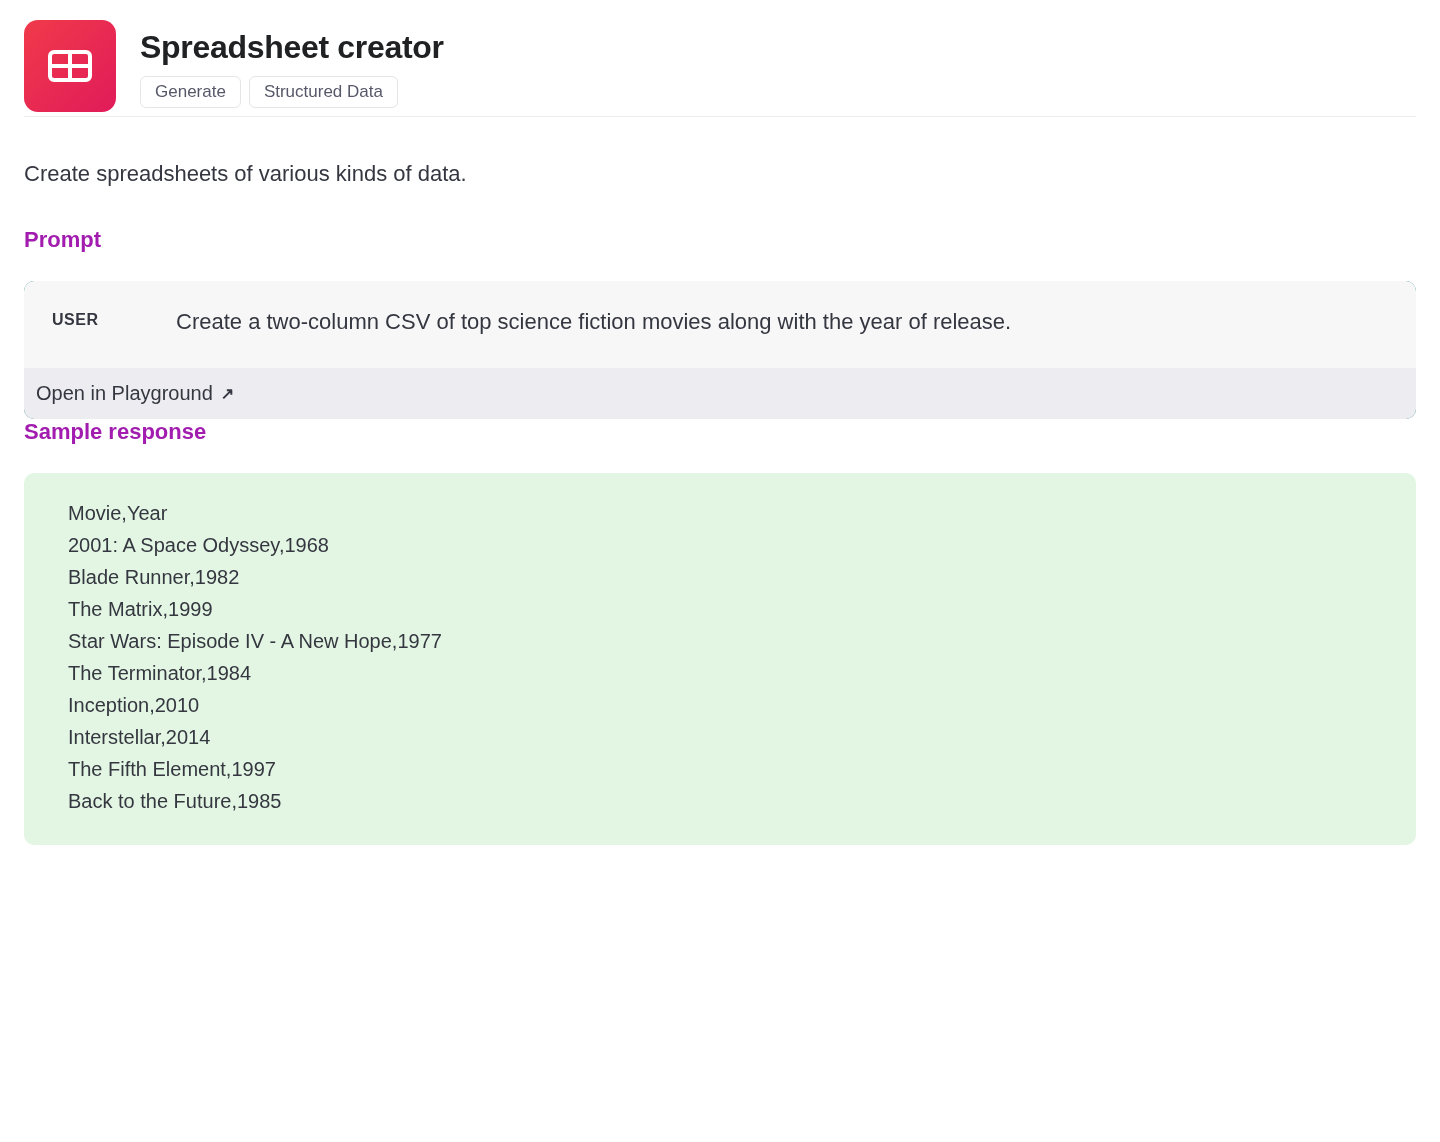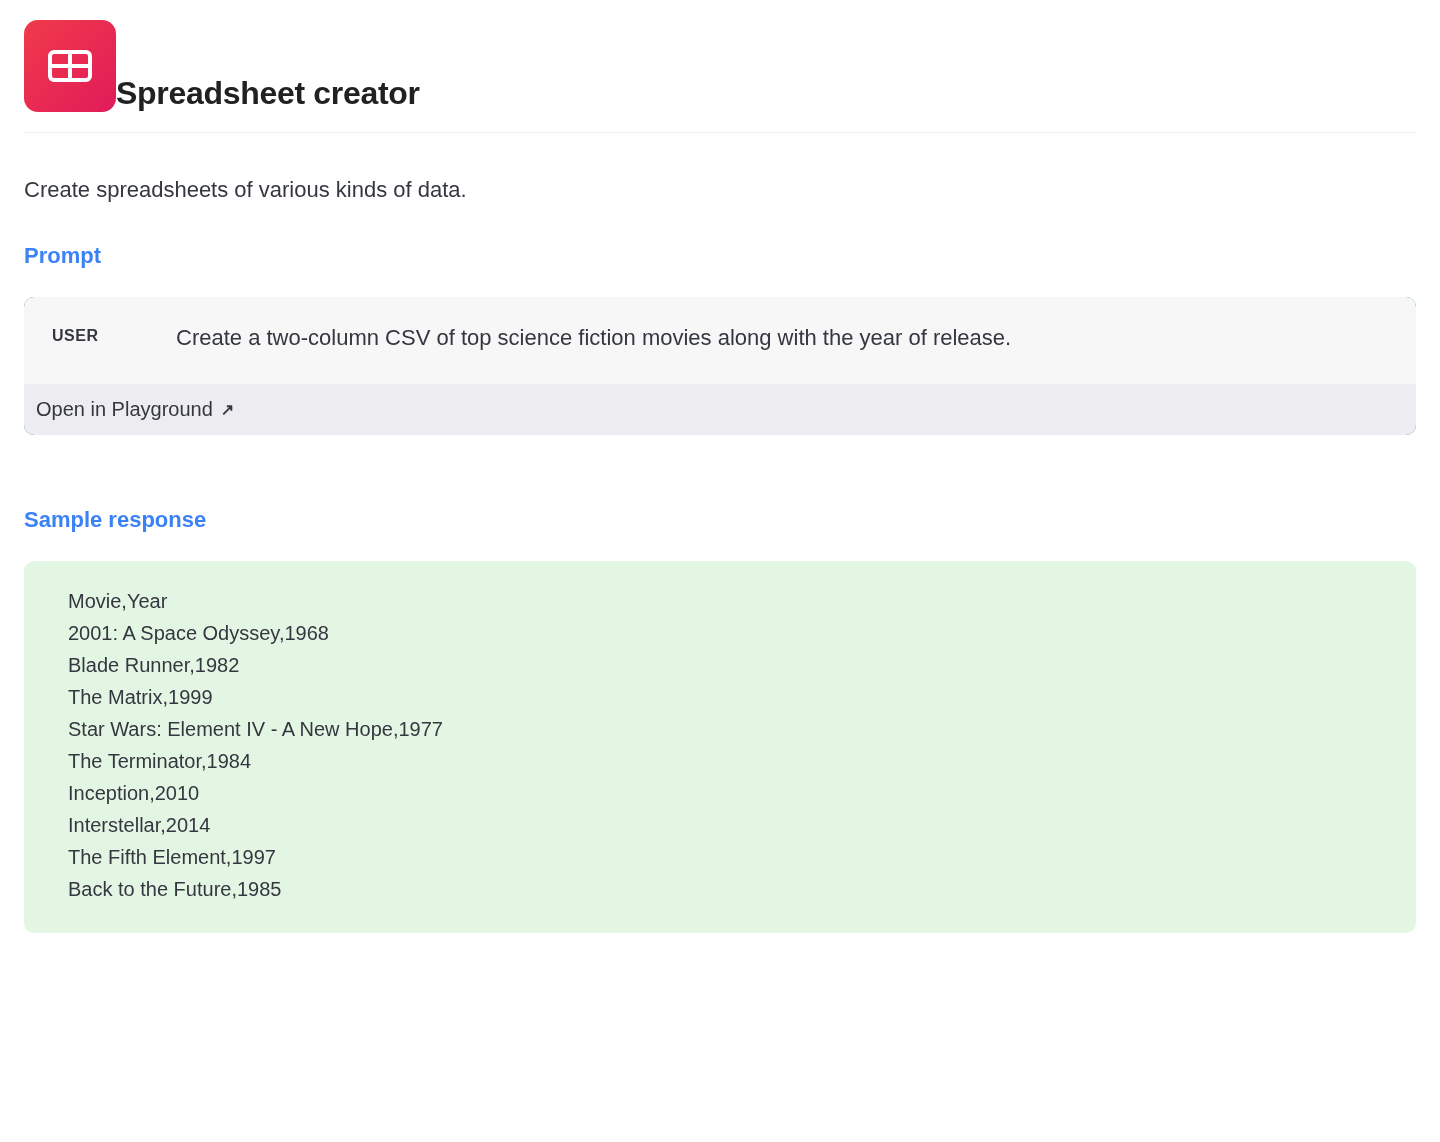--- a/index.html
+++ b/index.html
@@ -9,22 +9,23 @@
   }
   body {
     font-family: -apple-system, BlinkMacSystemFont, "Segoe UI", Helvetica, Arial, sans-serif;
     background: #ffffff;
     color: #202123;
     width: 1440px;
     padding: 20px 24px;
   }
   .header-row {
     display: flex;
-    align-items: flex-end;
-    padding-bottom: 20px;
+    align-items: center;
+    gap: 24px;
+    padding-bottom: 4px;
     border-bottom: 1px solid #ececf1;
     margin-bottom: 44px;
   }
   .icon-tile {
     width: 92px;
     height: 92px;
     border-radius: 14px;
     background: linear-gradient(135deg, #f03a4a 0%, #e11b5a 100%);
     display: flex;
     align-items: center;
@@ -60,27 +61,26 @@
     background: #ffffff;
   }
   .description {
     font-size: 22px;
     color: #353740;
     margin-bottom: 40px;
   }
   .section-heading {
     font-size: 22px;
     font-weight: 700;
-    color: #3b82f6;
+    color: #a21caf;
     margin-bottom: 28px;
   }
   .prompt-card {
     border-radius: 10px;
     overflow: hidden;
-    margin-bottom: 72px;
     background: #0f766e;
   }
   .prompt-body {
     display: flex;
     align-items: flex-start;
     gap: 64px;
     padding: 26px 28px 30px 28px;
     background: #f7f7f8;
   }
   .role-label {
@@ -132,20 +132,24 @@
 <div class="header-row">
   <div class="icon-tile">
     <svg viewBox="0 0 48 48">
       <rect x="4" y="10" width="40" height="28" rx="4" ry="4" fill="none" stroke="#ffffff" stroke-width="4"></rect>
       <line x1="4" y1="24" x2="44" y2="24" stroke="#ffffff" stroke-width="4"></line>
       <line x1="24" y1="10" x2="24" y2="38" stroke="#ffffff" stroke-width="4"></line>
     </svg>
   </div>
   <div class="title-block">
     <h1 class="page-title">Spreadsheet creator</h1>
+    <div class="tag-row">
+      <span class="tag">Generate</span>
+      <span class="tag">Structured Data</span>
+    </div>
   </div>
 </div>
 
 <p class="description">Create spreadsheets of various kinds of data.</p>
 
 <h2 class="section-heading">Prompt</h2>
 
 <div class="prompt-card">
   <div class="prompt-body">
     <div class="role-label">USER</div>
@@ -159,19 +163,19 @@
   </div>
 </div>
 
 <h2 class="section-heading">Sample response</h2>
 
 <div class="response-card">
   <div class="response-line">Movie,Year</div>
   <div class="response-line">2001: A Space Odyssey,1968</div>
   <div class="response-line">Blade Runner,1982</div>
   <div class="response-line">The Matrix,1999</div>
-  <div class="response-line">Star Wars: Element IV - A New Hope,1977</div>
+  <div class="response-line">Star Wars: Episode IV - A New Hope,1977</div>
   <div class="response-line">The Terminator,1984</div>
   <div class="response-line">Inception,2010</div>
   <div class="response-line">Interstellar,2014</div>
   <div class="response-line">The Fifth Element,1997</div>
   <div class="response-line">Back to the Future,1985</div>
 </div>
 
 </body></html>

